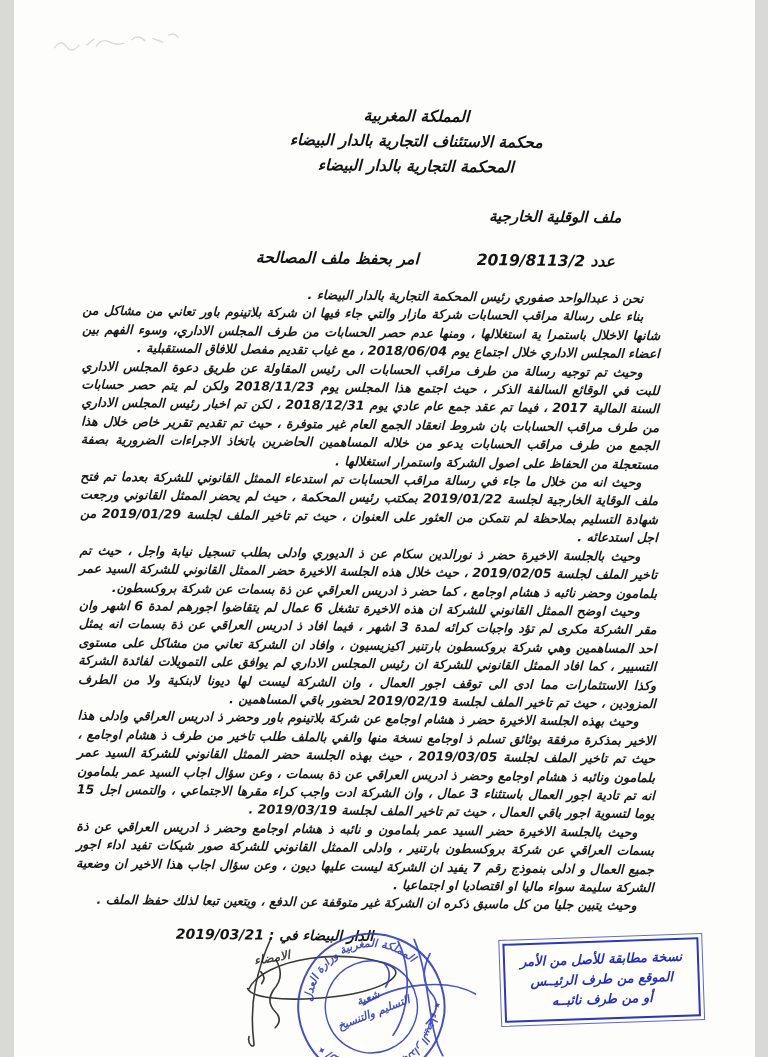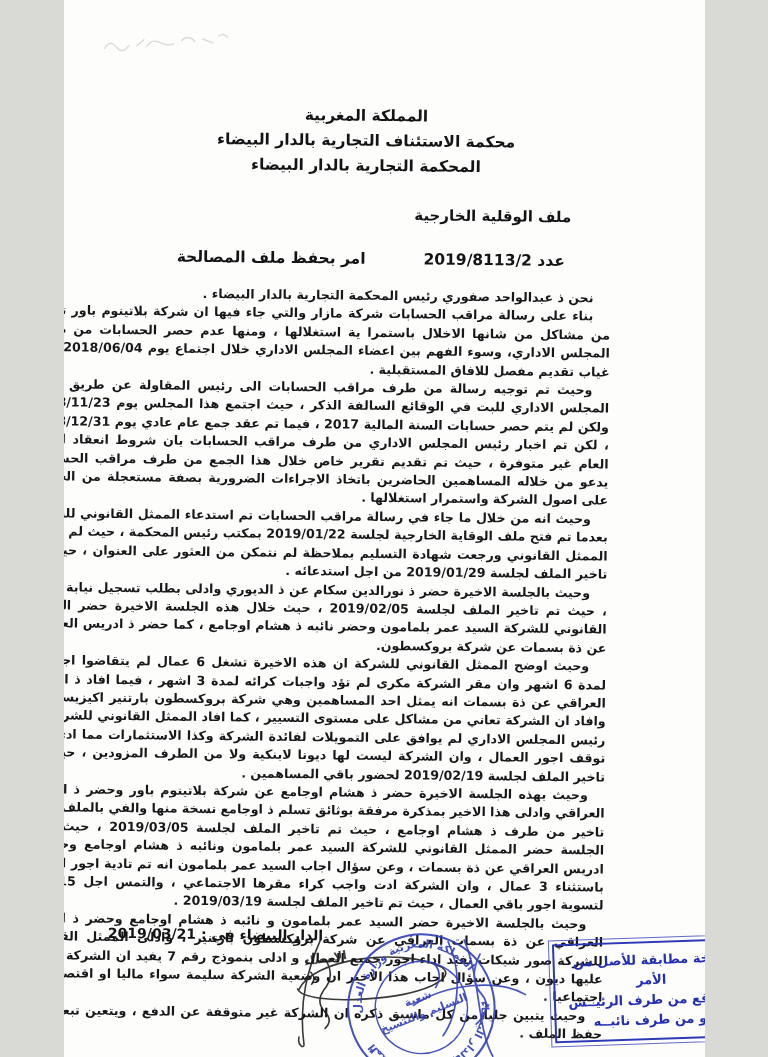--- a/index.html
+++ b/index.html
@@ -1,23 +1,24 @@
 <!DOCTYPE html>
 <html lang="ar"><head>
 <meta charset="utf-8">
 <style>
   html,body{margin:0;padding:0;background:#d9d9d6;}
   .page{
     position:relative;
-    width:641px;height:1057px;
+    width:741px;height:1057px;
     margin:0 auto;
     background:#fdfdfb;
     overflow:hidden;
     font-family:"DejaVu Sans", sans-serif;
     color:#1c1c1e;
+    font-style:italic;
   }
   .tilt{position:absolute;inset:0;transform:rotate(0.65deg);transform-origin:50% 40%;}
   
   .header{
     position:absolute;top:104px;right:62px;width:560px;
     text-align:center;font-weight:bold;font-size:15.5px;line-height:25px;
     direction:rtl;color:#141416;
   }
   .file-label{
     position:absolute;top:206px;right:136px;

